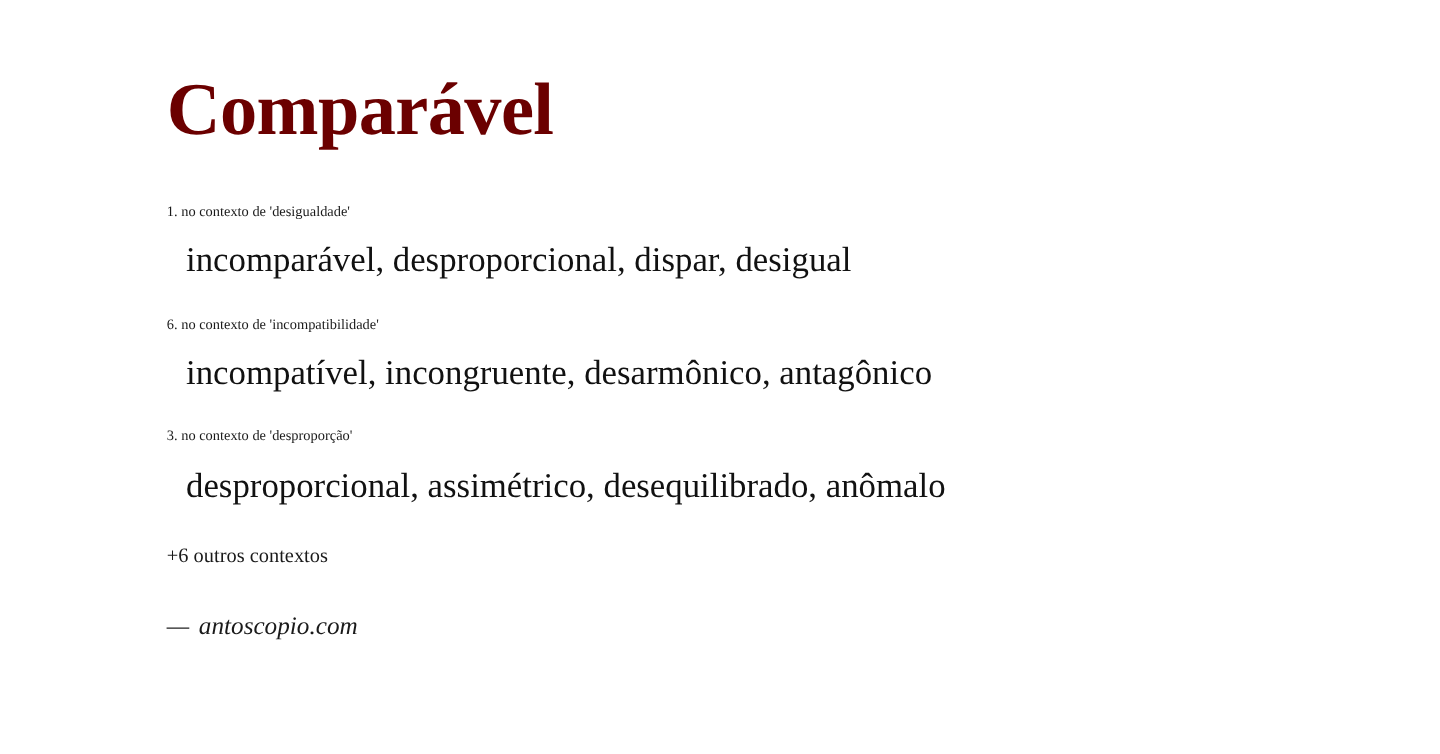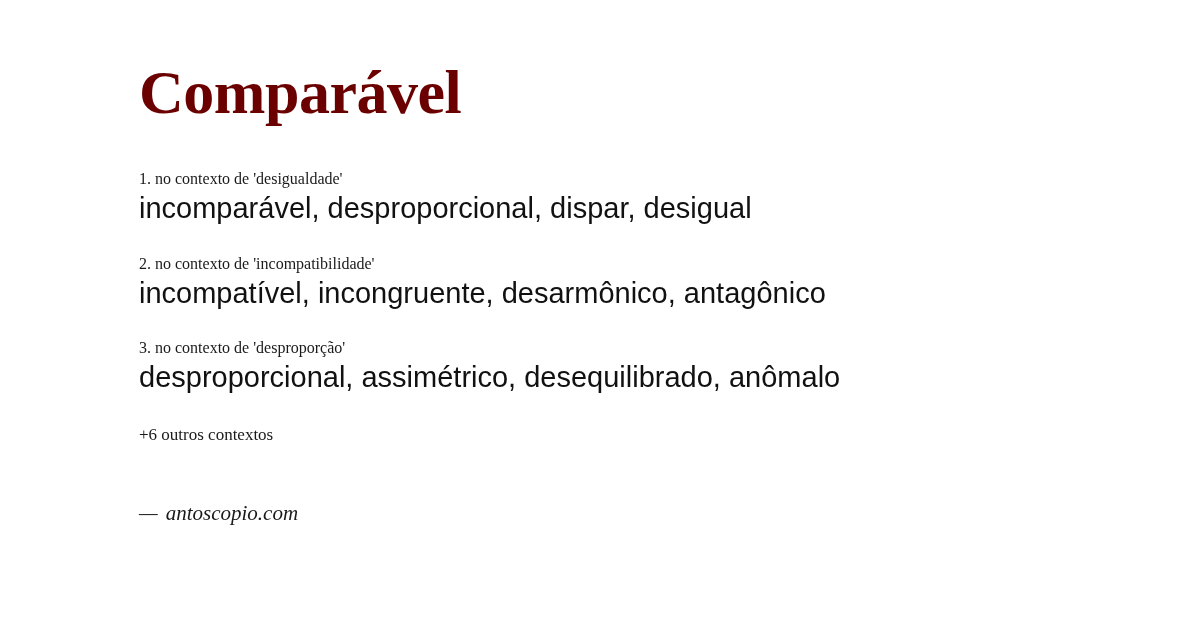--- a/index.html
+++ b/index.html
@@ -39,41 +39,41 @@
     margin: 8px 0 0 0;
     line-height: 1.1;
   }
   .senses {
     margin-top: 44px;
   }
   .sense {
     margin-bottom: 27px;
   }
   .sense-context {
-    font-size: 16px;
+    font-size: 12px;
     color: #1a1a1a;
     line-height: 1.2;
     margin: 0 0 2px 0;
     font-family: "Liberation Serif", "DejaVu Serif", serif;
   }
   .sense-words {
     font-size: 29px;
     color: #111111;
     line-height: 1.25;
-    margin: 0;
-    font-family: Liberation Sans, sans-serif;
+    margin: 16px;
+    font-family: Liberation Serif, serif;
   }
   .more-contexts {
     font-size: 17px;
     color: #1a1a1a;
     margin-top: 30px;
     font-family: "Liberation Serif", "DejaVu Serif", serif;
   }
   .source {
-    margin-top: 56px;
+    margin-top: 36px;
     font-size: 21px;
     font-style: italic;
     color: #1a1a1a;
     font-family: "Liberation Serif", "DejaVu Serif", serif;
   }
   .source .dash {
     margin-right: 8px;
   }
 </style>
 </head>
@@ -84,21 +84,21 @@
   <h1 class="word-title">Comparável</h1>
 
   <div class="senses">
 
     <div class="sense">
       <div class="sense-context">1. no contexto de 'desigualdade'</div>
       <div class="sense-words">incomparável, desproporcional, dispar, desigual</div>
     </div>
 
     <div class="sense">
-      <div class="sense-context">2. no contexto de 'incompatibilidade'</div>
+      <div class="sense-context">6. no contexto de 'incompatibilidade'</div>
       <div class="sense-words">incompatível, incongruente, desarmônico, antagônico</div>
     </div>
 
     <div class="sense">
       <div class="sense-context">3. no contexto de 'desproporção'</div>
       <div class="sense-words">desproporcional, assimétrico, desequilibrado, anômalo</div>
     </div>
 
   </div>
 

